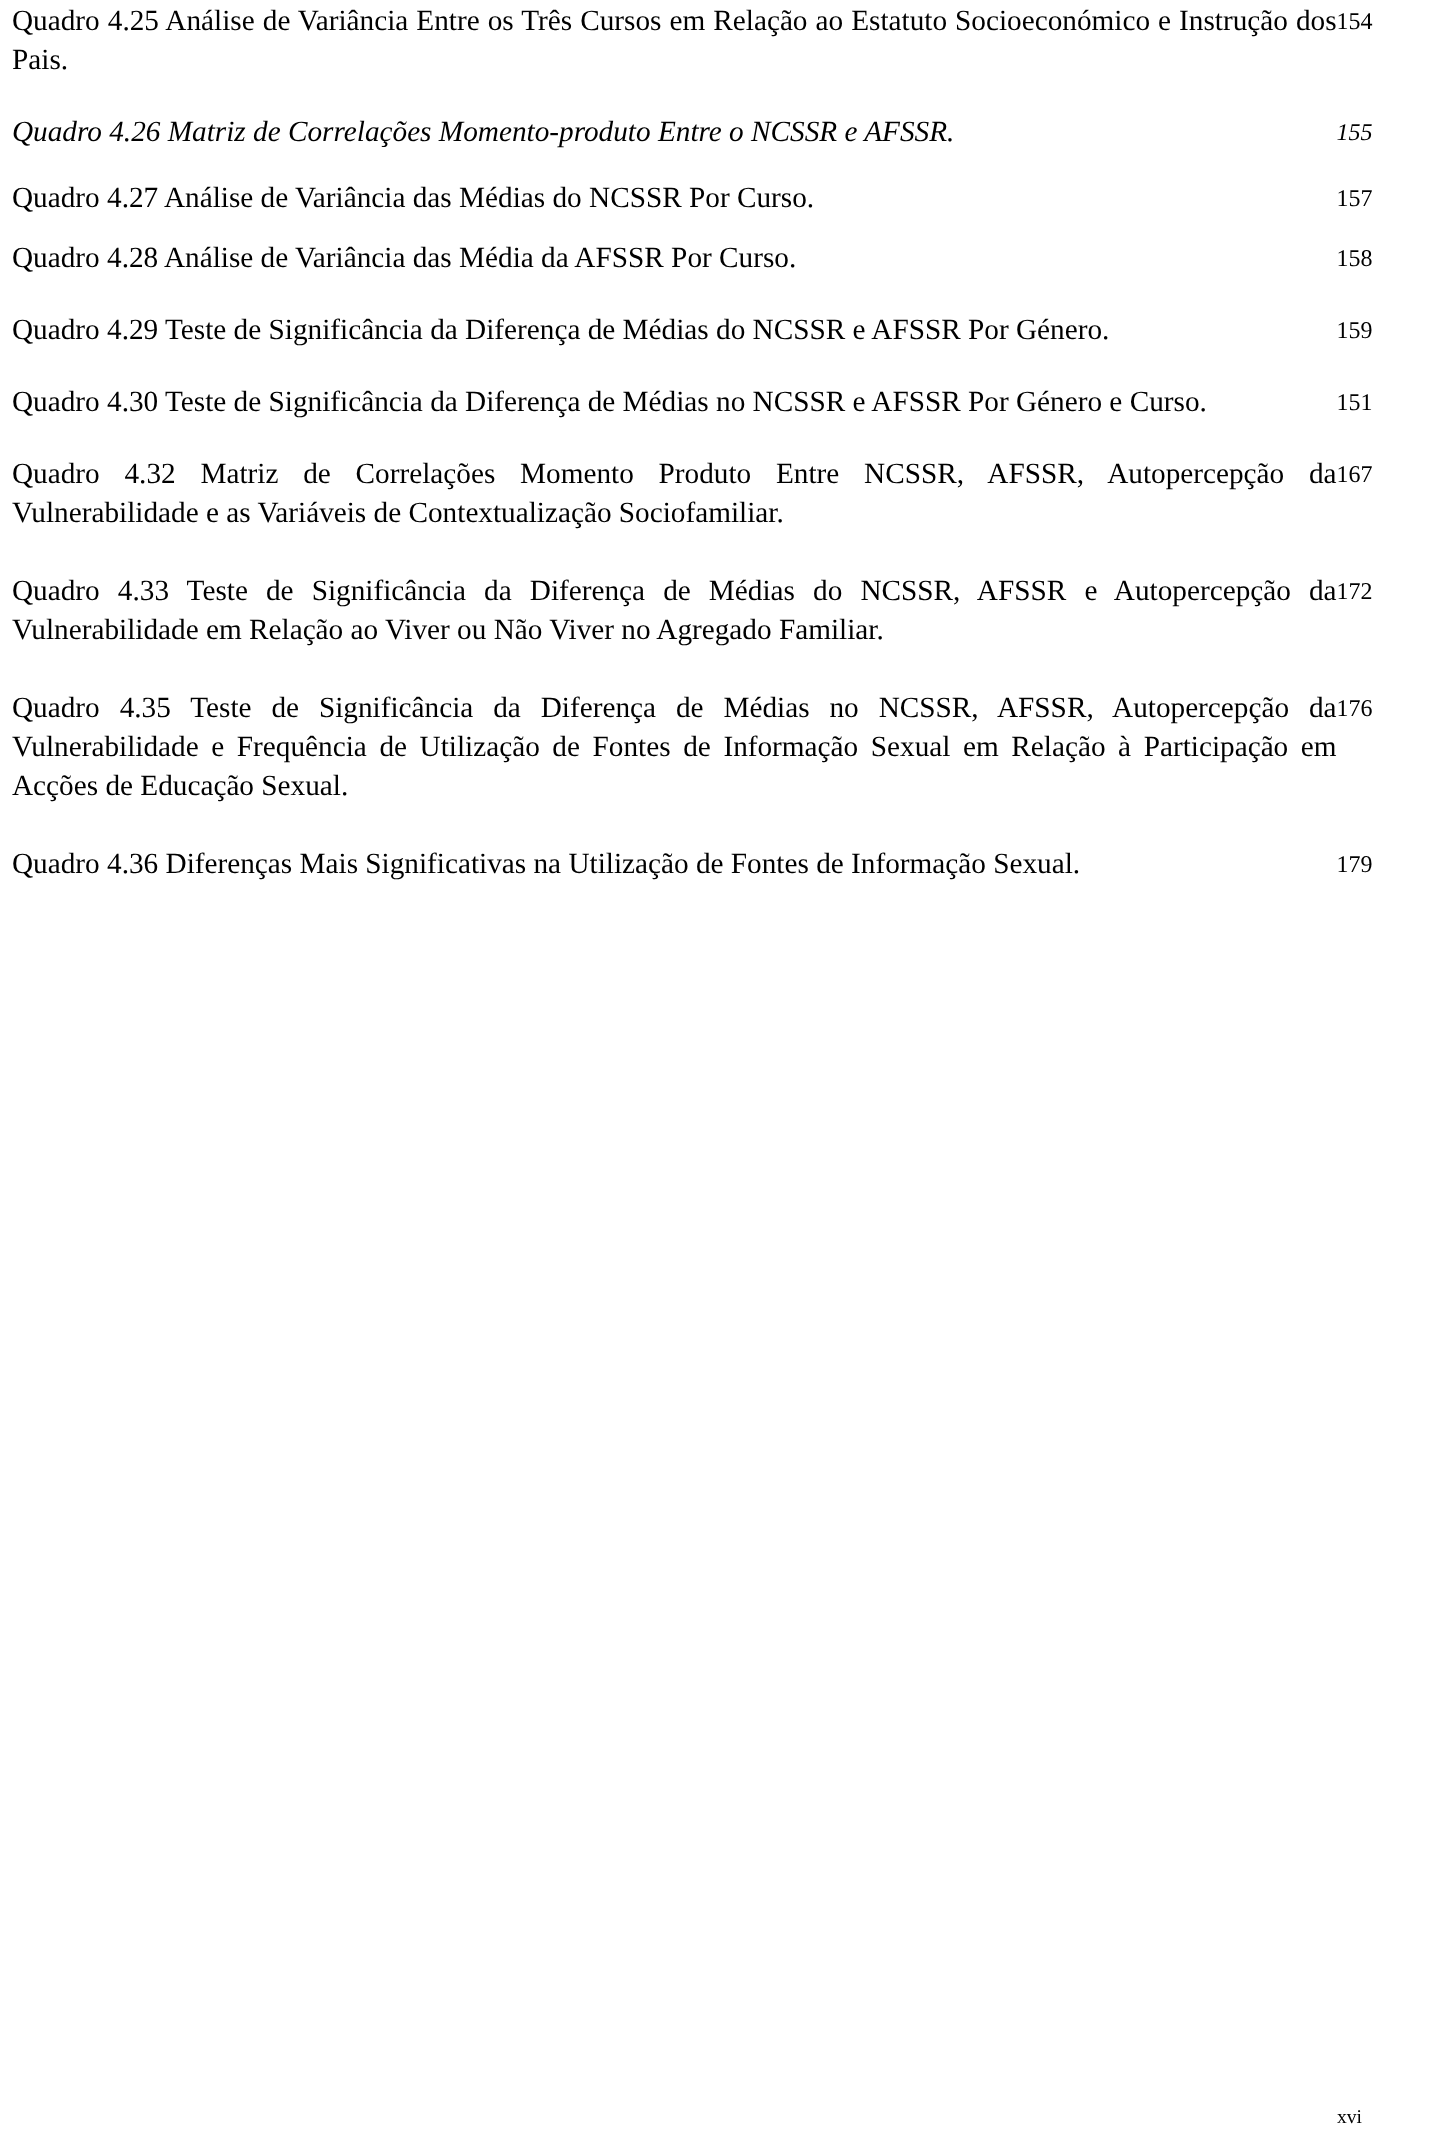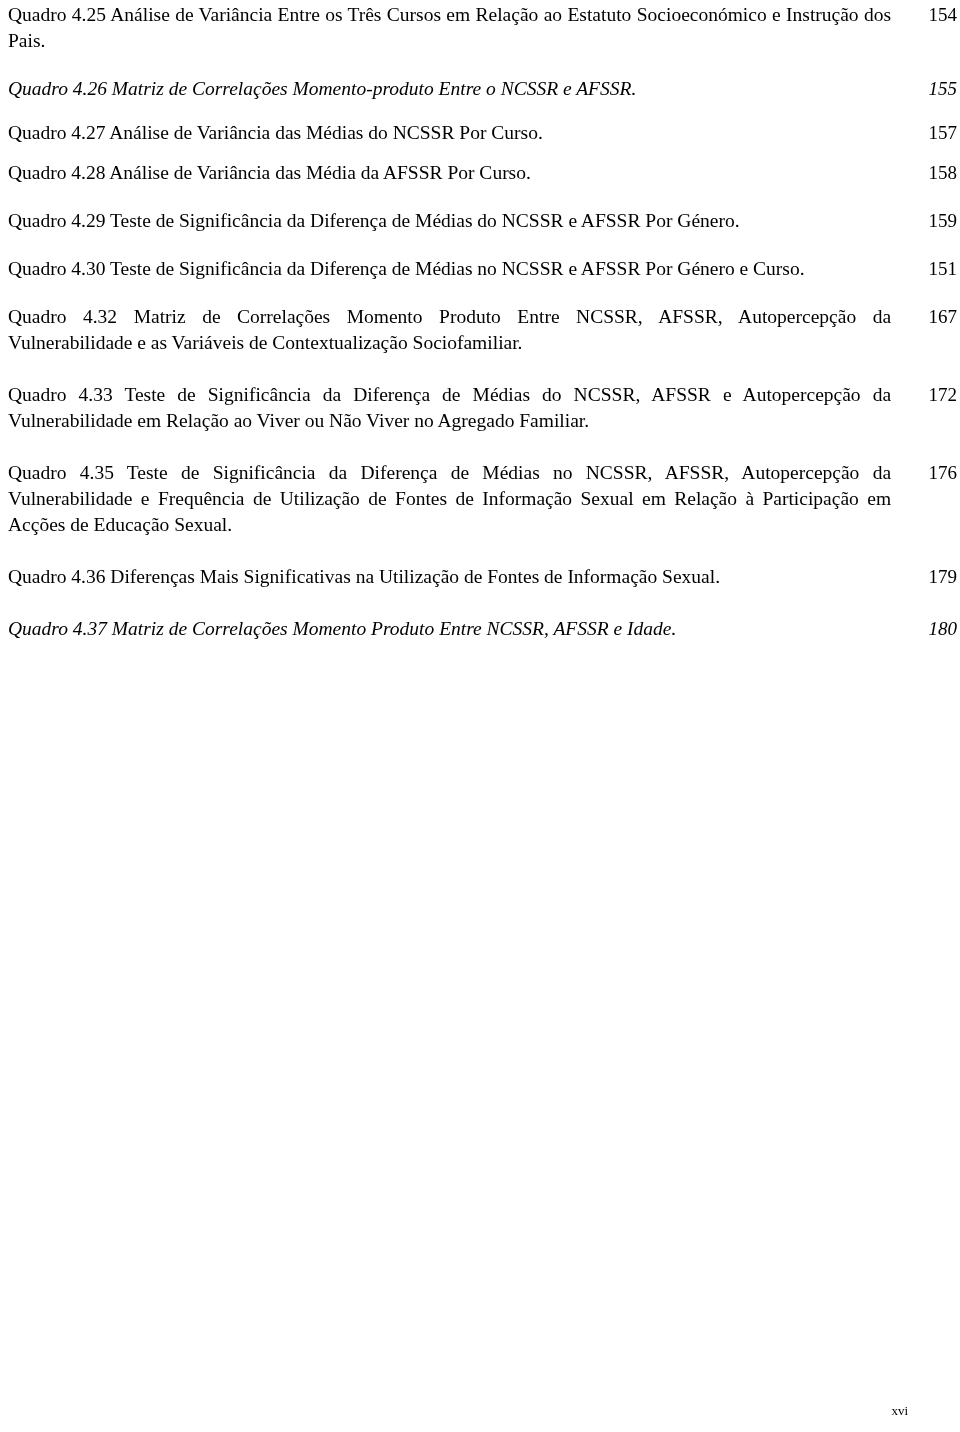--- a/index.html
+++ b/index.html
@@ -51,22 +51,22 @@
     word-spacing: 0px;
   }
 
   
   .entry.single .entry-text {
     text-align: left;
   }
 
   .entry-page {
     width: 66px;
-    text-align: right;
-    font-size: 19px;
+    text-align: left;
+    font-size: 16px;
     line-height: 26px;
     padding-right: 1px;
     white-space: nowrap;
   }
 
   
   .gap-sm { margin-bottom: 14px; }
   .gap-md { margin-bottom: 18px; font-style: italic; }
   .gap-lg { margin-bottom: 22px; }
   .gap-xl { margin-bottom: 26px; }
@@ -119,21 +119,17 @@
         <div class="entry-page">172</div>
       </div>
       <div class="entry gap-xl">
         <div class="entry-text">Quadro 4.35 Teste de Significância da Diferença de Médias no NCSSR, AFSSR, Autopercepção da Vulnerabilidade e Frequência de Utilização de Fontes de Informação Sexual em Relação à Participação em Acções de Educação Sexual.</div>
         <div class="entry-page">176</div>
       </div>
       <div class="entry gap-xl">
         <div class="entry-text">Quadro 4.36 Diferenças Mais Significativas na Utilização de Fontes de Informação Sexual.</div>
         <div class="entry-page">179</div>
       </div>
-      <div class="entry gap-md single">
-        <div class="entry-text">Quadro 4.37 Matriz de Correlações Momento Produto Entre NCSSR, AFSSR e Idade.</div>
-        <div class="entry-page">180</div>
-      </div>
     </div>
 
   <div class="folio">xvi</div>
 
 </div>
 
 </body></html>

